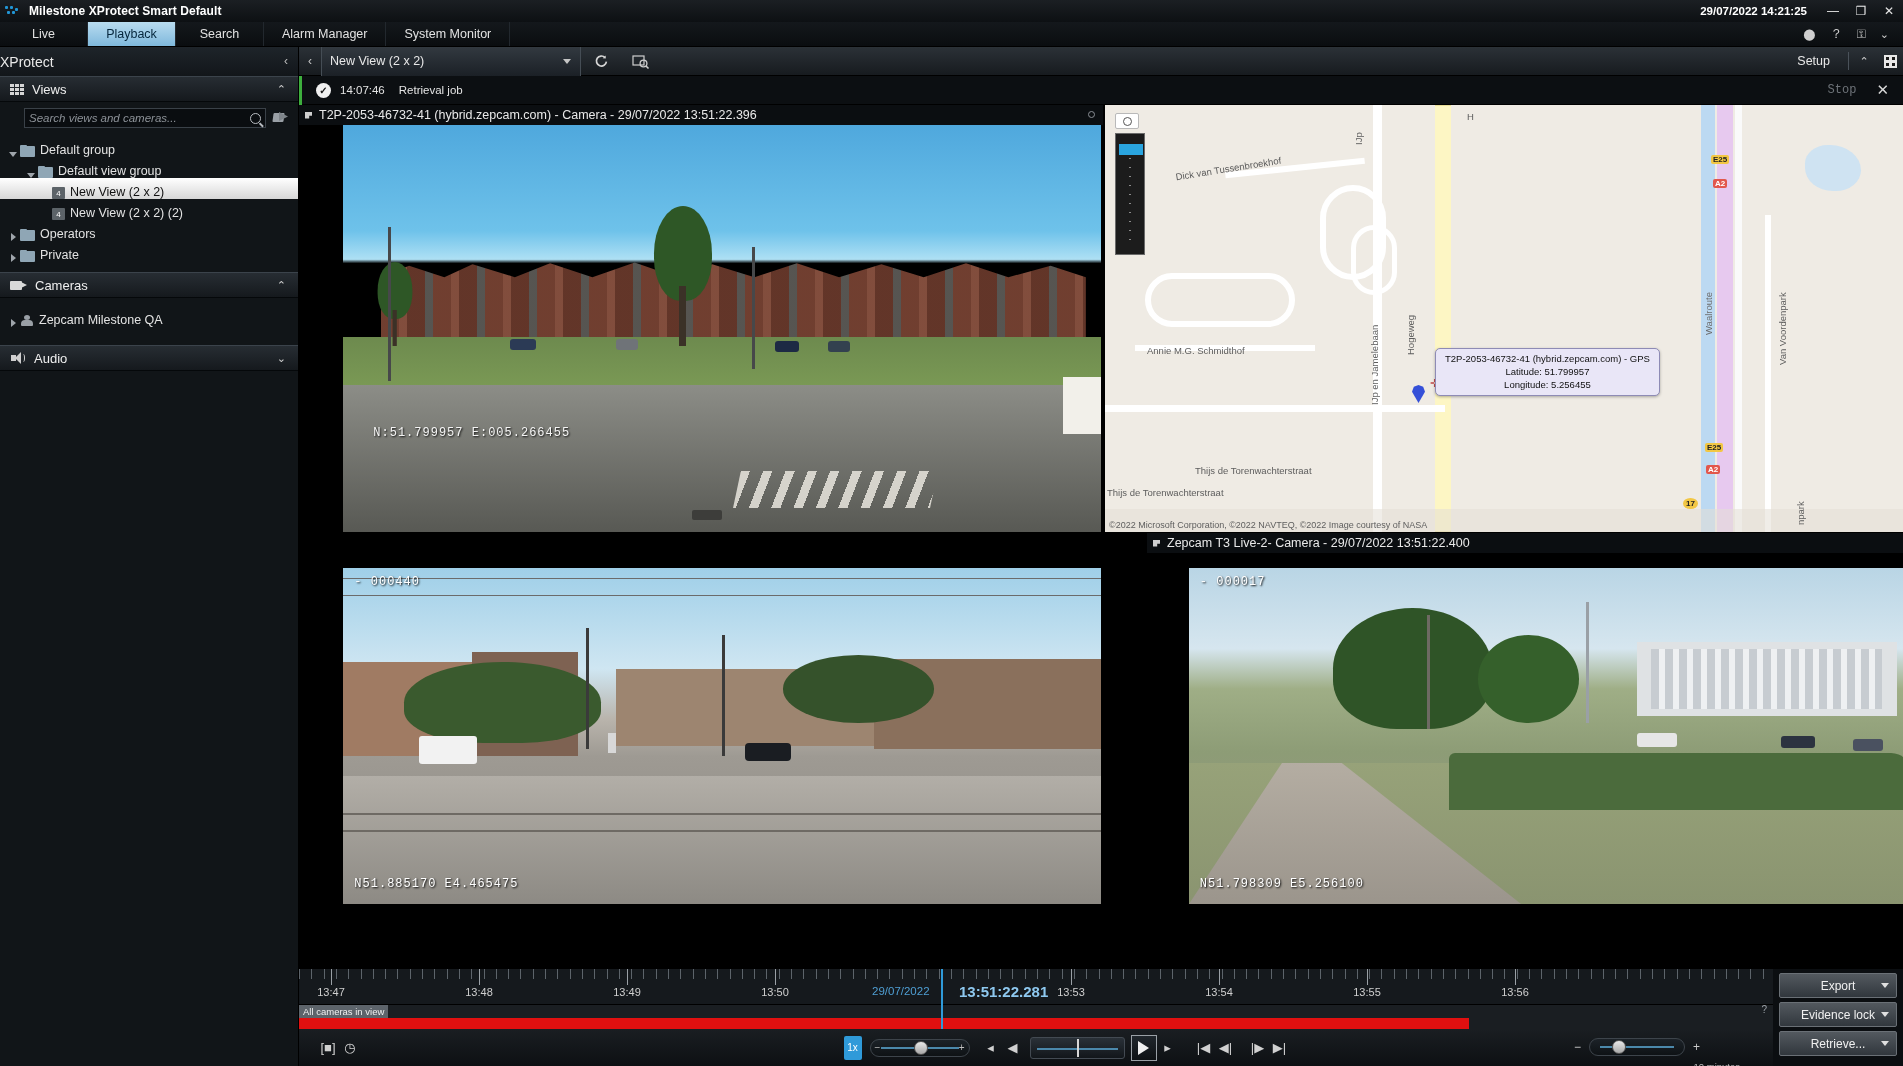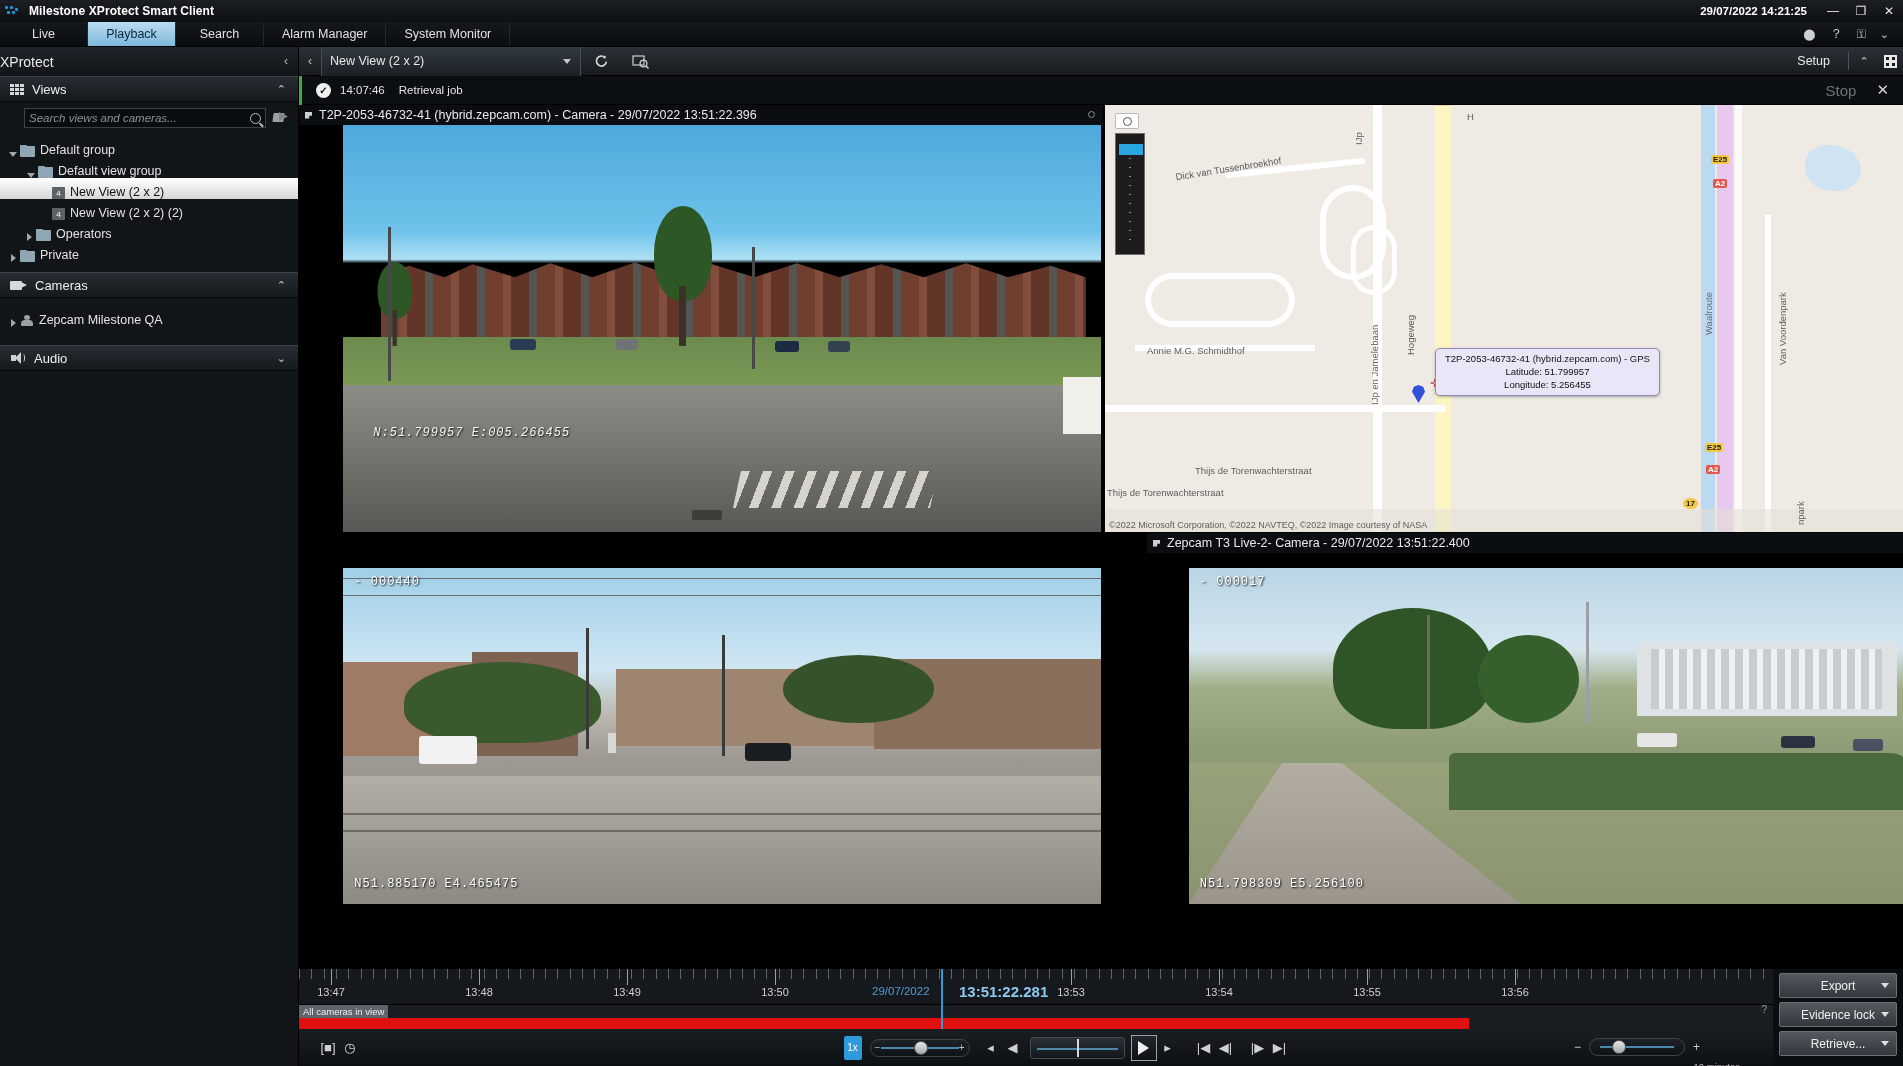--- a/index.html
+++ b/index.html
@@ -144,21 +144,21 @@
     border-bottom:1px solid #000;
   }
   .green-bar { width:3px; height:29px; background:#3dae3d; }
   .check {
     width:15px;height:15px;border-radius:50%;background:#f0f0f0;margin-left:14px;
     display:flex;align-items:center;justify-content:center;color:#111;font-size:10px;font-weight:bold;
   }
   .rt-time { font-size:11.5px; color:#e4e4e4; margin-left:9px; }
   .rt-label{ font-size:11.5px; color:#e4e4e4; margin-left:14px; }
   .rt-right{ margin-left:auto; display:flex; align-items:center; }
-  .stop-btn { font-size:15px; color:#6e7379; margin-right:20px; }
+  .stop-btn { font-size:12px; color:#6e7379; margin-right:20px;font-family:Liberation Mono, monospace; }
   .close-x  { font-size:15px; color:#d8d8d8; margin-right:14px; }
 
   
   .grid { position:absolute; left:299px; top:105px; width:1604px; height:864px; background:#000; }
   .tile { position:absolute; background:#000; }
   .tile-hdr {
     height:20px; display:flex; align-items:center; background:#0b0e11;
     font-size:12.5px; color:#e9e9e9; padding-left:6px; position:relative;
   }
   .hdr-sq { width:7px; height:7px; background:#cfcfcf; margin-right:7px; flex:none;
@@ -295,21 +295,21 @@
 <div id="app">
 
   <div class="titlebar">
     <div class="tb-logo">
       <i style="left:0;top:1px"></i>
         <i style="left:5px;top:1px"></i>
       <i style="left:10px;top:3px"></i>
         <i style="left:2px;top:6px"></i>
       <i style="left:7px;top:6px"></i>
     </div>
-    <div class="tb-title">Milestone XProtect Smart Client</div>
+    <div class="tb-title">Milestone XProtect Smart Default</div>
     <div class="tb-right">
       <div class="tb-clock">29/07/2022 14:21:25</div>
       <div class="winbtn">—</div>
       <div class="winbtn">❐</div>
       <div class="winbtn">✕</div>
     </div>
   </div>
 
   <div class="tabbar">
     <div class="tab">Live</div>
@@ -382,21 +382,21 @@
         <span>Default view group</span>
       </div>
       <div class="trow sel" style="padding-left:52px">
         <span class="viewico">4</span>
         <span>New View (2 x 2)</span>
       </div>
       <div class="trow" style="padding-left:52px">
         <span class="viewico">4</span>
         <span>New View (2 x 2) (2)</span>
       </div>
-      <div class="trow" style="padding-left:22px">
+      <div class="trow" style="padding-left:6px">
         <span class="tw">
             <span class="tri-r"></span>
           </span>
         <span class="folder">
             <i class="f2"></i>
             <i class="f1"></i>
           </span>
         <span>Operators</span>
       </div>
       <div class="trow" style="padding-left:6px">
@@ -489,21 +489,21 @@
   <div class="grid">
 
     <div class="tile" style="left:0;top:0;width:804px;height:427px">
       <div class="tile-hdr">
         <span class="hdr-sq"></span>
         <span>T2P-2053-46732-41 (hybrid.zepcam.com) - Camera - 29/07/2022 13:51:22.396</span>
         <span class="hdr-dot"></span>
       </div>
       <div class="tile-body">
         <div style="position:absolute;left:44px;right:2px;top:0;bottom:0;background:#000"></div>
-        <div class="v1" style="left:44px;right:2px;top:0;bottom:0;font-style:italic;">
+        <div class="v1" style="left:44px;right:2px;top:0;bottom:0;">
           <div class="v1-houses"></div>
           <div class="v1-grass"></div>
           <div class="v1-sidewalk"></div>
           <div class="v1-road"></div>
           <div class="v1-tree" style="left:41%;top:20%;">
               <span class="cr"></span>
               <span class="tk"></span>
             </div>
           <div class="v1-tree" style="left:3%;top:27%;transform:scale(.6)">
               <span class="cr"></span>

